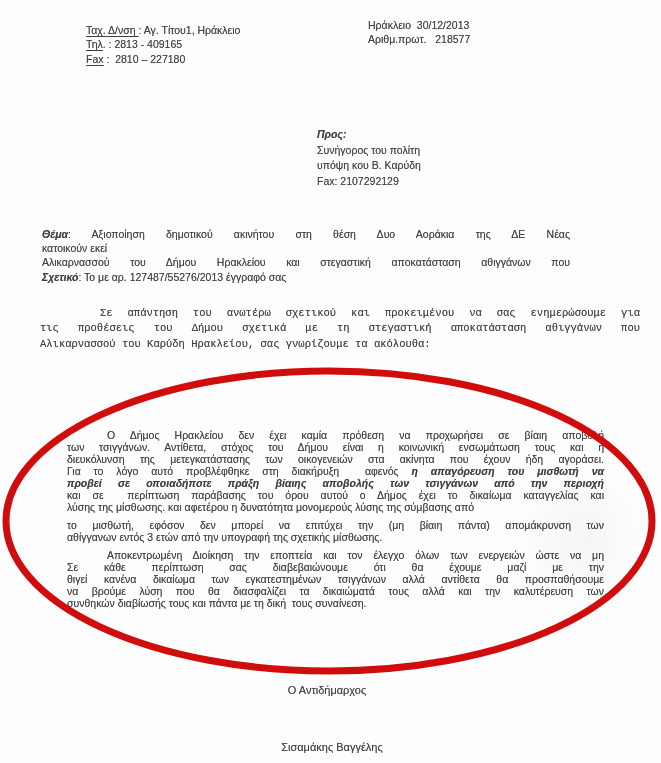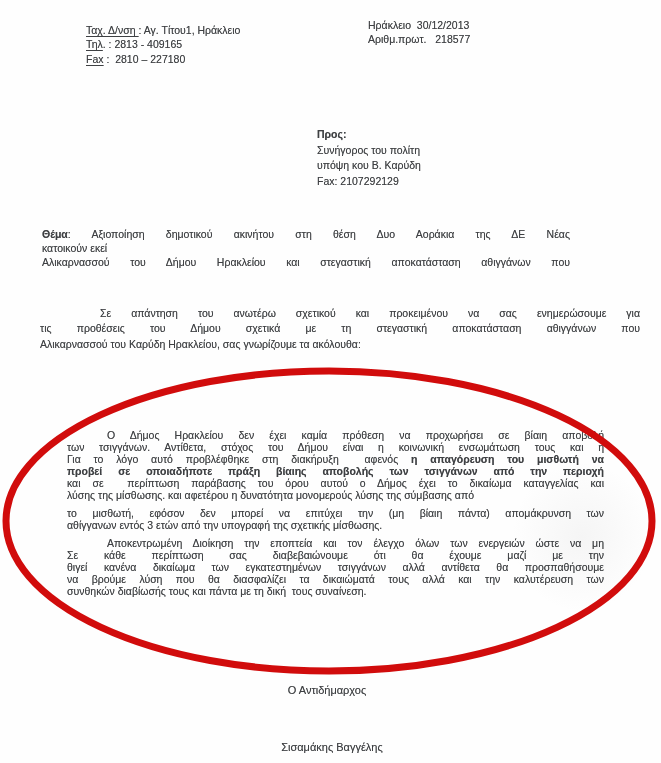--- a/index.html
+++ b/index.html
@@ -13,34 +13,34 @@
     position: relative;
     width: 661px; height: 763px;
     background: #fefefe;
   }
   .abs { position: absolute; }
   .dline {
     white-space: pre-wrap;
     text-shadow: 0 0 0.5px rgba(62,64,66,0.55);
   }
   .dline.just { text-align: justify; text-align-last: justify; }
-  .bold { font-weight: bold; }
+  .bold { font-weight: bold; font-style: italic; }
   .und { text-decoration: underline; text-underline-offset: 2px; }
   .para.indent .dline:first-child { text-indent: var(--indent, 40px); }
 
   .letterhead { left: 86px; top: 19px; font-size: 10.5px; line-height: 14.4px; color: var(--ink); }
   .letterhead .contact { margin-top: 4px; }
 
   .date-block { left: 368px; top: 18px; font-size: 10.5px; line-height: 14.4px; color: var(--ink); }
 
   .recipient { left: 317px; top: 127px; font-size: 10.5px; line-height: 15.5px; color: var(--ink); }
 
   .subject-block { left: 42px; top: 227px; width: 528px; font-size: 10.5px; line-height: 14.2px; color: var(--ink); }
 
-  .opening-block { left: 40px; top: 306px; width: 600px; font-size: 10.5px; line-height: 15.4px; color: var(--ink); --indent: 60px; }
+  .opening-block { left: 40px; top: 306px; width: 600px; font-size: 10.5px; line-height: 15.4px; color: var(--ink); font-family: Liberation Mono, monospace; --indent: 60px; }
 
   .circled-block { left: 67px; top: 429px; width: 537px; font-size: 10.5px; line-height: 12px; color: var(--ink); --indent: 40px; }
   .circled-block .para + .para { margin-top: 6px; }
 
   .sig-title { left: 247px; top: 684px; width: 160px; text-align: center; font-size: 11px; color: var(--ink); }
   .sig-name  { left: 247px; top: 741px; width: 170px; text-align: center; font-size: 11px; color: var(--ink); }
 
   .red-ellipse { left: 0; top: 0; pointer-events: none; }
 
   .scan-smudge {
@@ -77,34 +77,38 @@
         <div class="dline"><span>Fax: 2107292129</span></div>
       </div>
   </div>
 
   <div class="abs subject-block" id="subject-block">
       <div class="para">
         <div class="dline just"><span class="bold">Θέμα</span><span>: Αξιοποίηση δημοτικού ακινήτου στη θέση Δυο Αοράκια της ΔΕ Νέας</span></div>
         <div class="dline"><span>κατοικούν εκεί</span></div>
         <div class="dline just"><span>Αλικαρνασσού του Δήμου Ηρακλείου και στεγαστική αποκατάσταση αθιγγάνων που</span></div>
       </div>
+      <div class="para">
+        <div class="dline"><span class="bold">Σχετικό</span><span>: Το με αρ. 127487/55276/2013 έγγραφό σας</span></div>
+      </div>
     </div>
 
   <div class="abs opening-block" id="opening-block">
       <div class="para indent">
         <div class="dline just"><span>Σε απάντηση του ανωτέρω σχετικού και προκειμένου να σας ενημερώσουμε για</span></div>
         <div class="dline just"><span>τις προθέσεις του Δήμου σχετικά με τη στεγαστική αποκατάσταση αθιγγάνων που</span></div>
         <div class="dline"><span>Αλικαρνασσού του Καρύδη Ηρακλείου, σας γνωρίζουμε τα ακόλουθα:</span></div>
       </div>
     </div>
 
   <div class="abs circled-block" id="circled-block">
       <div class="para indent">
         <div class="dline just"><span>Ο Δήμος Ηρακλείου δεν έχει καμία πρόθεση να προχωρήσει σε βίαιη αποβολή</span></div>
         <div class="dline just"><span>των τσιγγάνων. Αντίθετα, στόχος του Δήμου είναι η κοινωνική ενσωμάτωση τους και η</span></div>
+        <div class="dline just"><span>διευκόλυνση της μετεγκατάστασης των οικογενειών στα ακίνητα που έχουν ήδη αγοράσει.</span></div>
         <div class="dline just"><span>Για το λόγο αυτό προβλέφθηκε στη διακήρυξη  αφενός </span><span class="bold">η απαγόρευση του μισθωτή να</span></div>
         <div class="dline just"><span class="bold">προβεί σε οποιαδήποτε πράξη βίαιης αποβολής των τσιγγάνων από την περιοχή</span></div>
         <div class="dline just"><span>και σε  περίπτωση παράβασης του όρου αυτού ο Δήμος έχει το δικαίωμα καταγγελίας και</span></div>
         <div class="dline"><span>λύσης της μίσθωσης. και αφετέρου η δυνατότητα μονομερούς λύσης της σύμβασης από</span></div>
       </div>
       <div class="para">
         <div class="dline just"><span>το μισθωτή, εφόσον δεν μπορεί να επιτύχει την (μη βίαιη πάντα) απομάκρυνση των</span></div>
         <div class="dline"><span>αθίγγανων εντός 3 ετών από την υπογραφή της σχετικής μίσθωσης.</span></div>
       </div>
       <div class="para indent">

